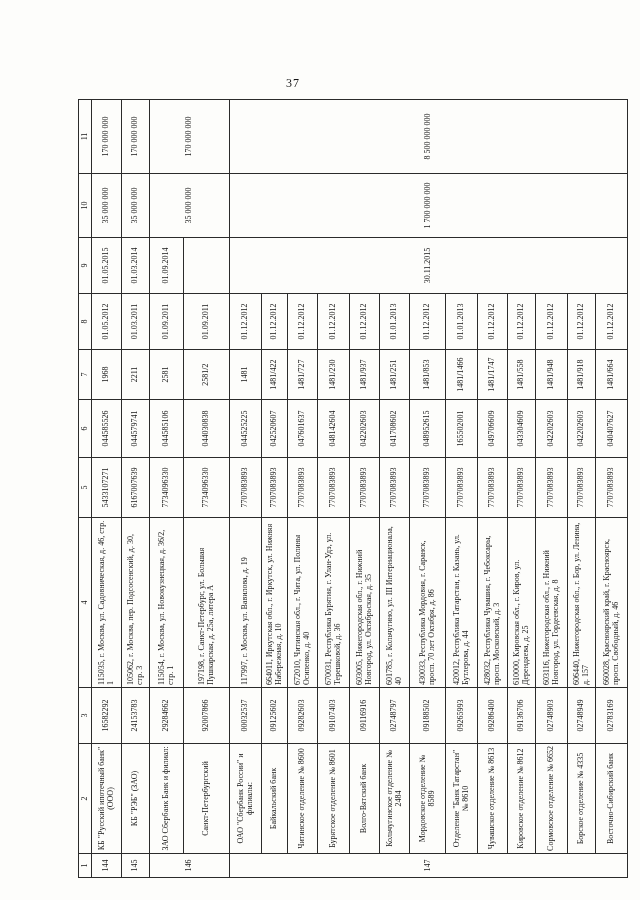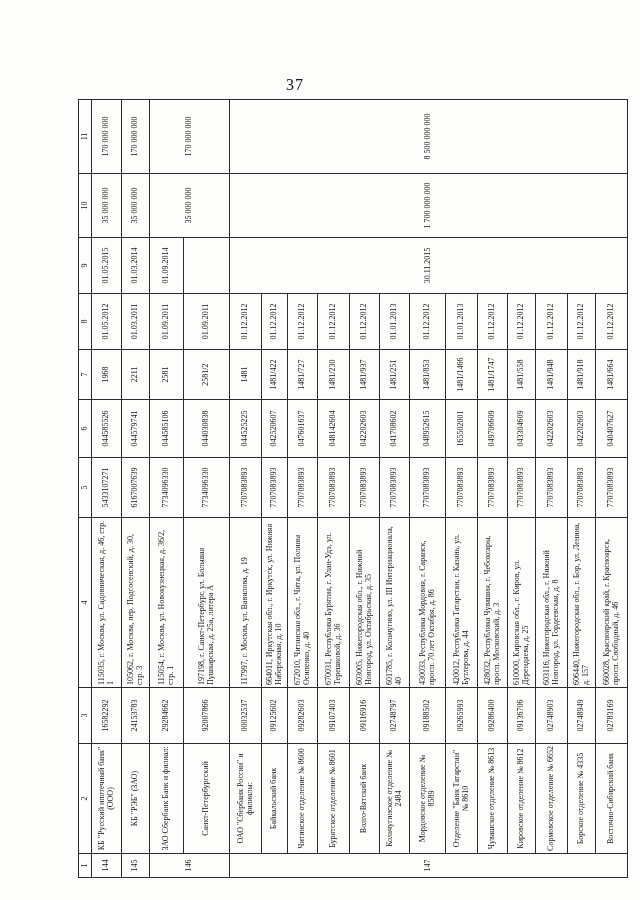--- a/index.html
+++ b/index.html
@@ -6,21 +6,21 @@
   .page{
     position:relative;
     width:640px;height:900px;
     background:#fdfdfb;
     overflow:hidden;
     font-family:"Liberation Serif","DejaVu Serif",serif;
     color:#151515;
   }
   .pageno{
     position:absolute;left:286px;top:76px;
-    font-size:16px;letter-spacing:1px;
+    font-size:12px;letter-spacing:1px;
   }
   
   .rot-wrap{
     position:absolute;left:78px;top:100px;
     width:530px;height:778px;
   }
   
   .rot{
     position:absolute;top:0;left:0;
     width:778px;height:530px;

